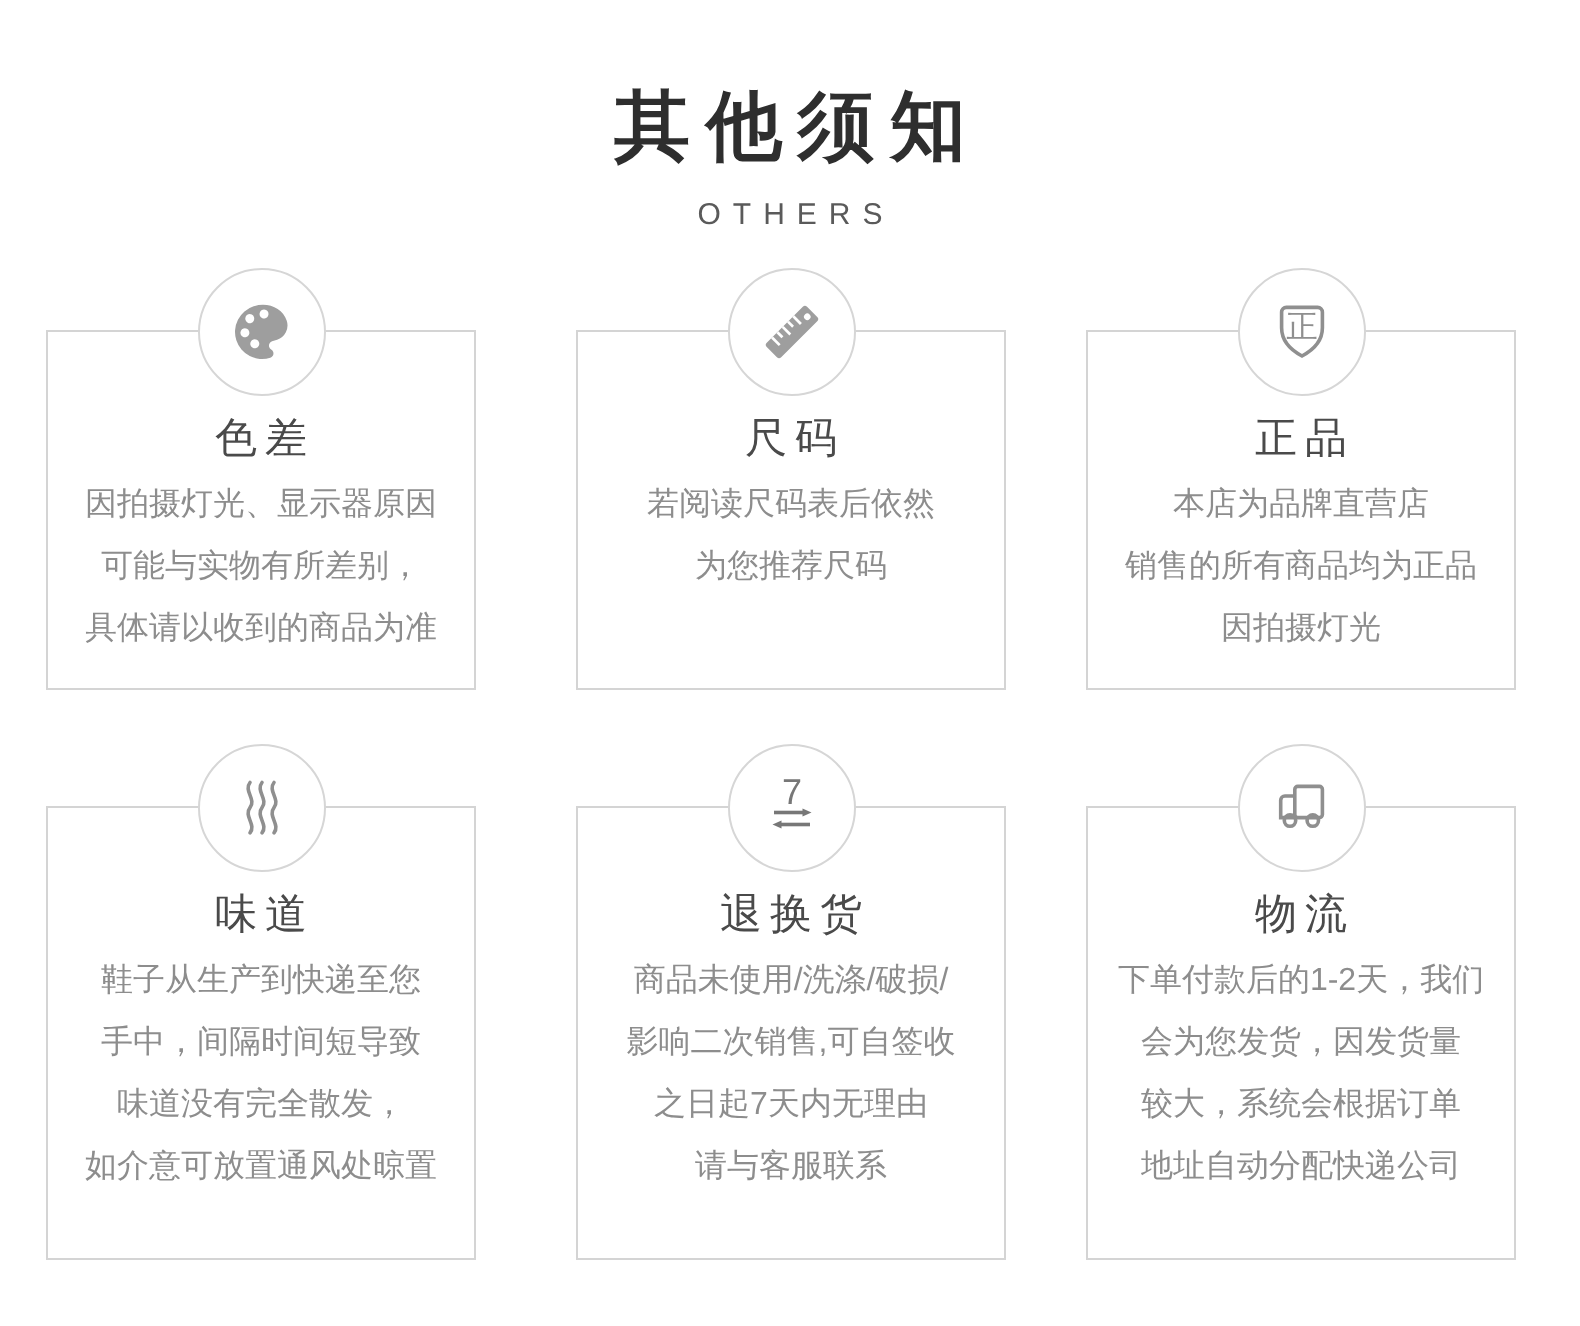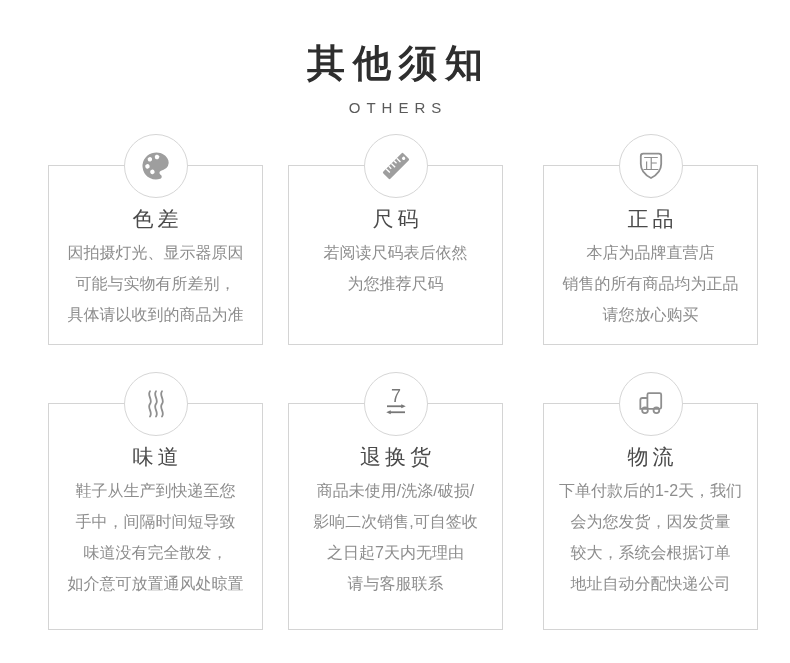--- a/index.html
+++ b/index.html
@@ -18,21 +18,21 @@
   }
   .page-subtitle {
     margin-top: 10px; font-size: 15px; color: var(--subtitle, #5a5a5a);
     letter-spacing: 6px; text-indent: 6px; font-weight: 400;
   }
   .card {
     position: absolute; width: 215px;
     border: 1px solid var(--card-border, #d4d4d4);
     background: #fff; text-align: center;
   }
-  .card.col0 { left: 48px; }
+  .card.col0 { left: 23px; }
   .card.col1 { left: 288px; }
   .card.col2 { left: 543px; }
   .card.row1 { top: 165px; height: 180px; }
   .card.row2 { top: 403px; height: 227px; }
   .circle {
     position: absolute; top: -32px; left: 50%; transform: translateX(-50%);
     width: 64px; height: 64px; border-radius: 50%;
     background: #fff; border: 1px solid var(--circle-border, #d6d6d6);
     display: flex; align-items: center; justify-content: center;
   }
@@ -102,21 +102,21 @@
   <div class="circle">
     <svg width="36" height="36" viewBox="0 0 24 24">
       <path class="icon-stroke" stroke-width="1.2" d="M6.8 3.8 h10.4 a1.6 1.6 0 0 1 1.6 1.6 v5.2 c0 4.9-3.6 7.7-6.8 9.4-3.2-1.7-6.8-4.5-6.8-9.4 v-5.2 a1.6 1.6 0 0 1 1.6-1.6 z"></path>
       <text class="zheng-glyph" x="12" y="13.8" text-anchor="middle">正</text>
     </svg>
   </div>
   <h3 class="card-title">正品</h3>
   <div class="card-body">
     <div class="line">本店为品牌直营店</div>
     <div class="line">销售的所有商品均为正品</div>
-    <div class="line">请您放心购买</div>
+    <div class="line">因拍摄灯光</div>
   </div>
 </section>
 
 <section class="card row2 col0">
   <div class="circle">
     <svg width="36" height="36" viewBox="0 0 24 24">
       <path class="icon-stroke" stroke-width="1.2" stroke-linecap="round" d="M8 3.5 c-2.2 2.8 2.2 5.6 0 8.4 c-2.2 2.8 2.2 5.6 0 8.4"></path>
       <path class="icon-stroke" stroke-width="1.2" stroke-linecap="round" d="M12 3.5 c-2.2 2.8 2.2 5.6 0 8.4 c-2.2 2.8 2.2 5.6 0 8.4"></path>
       <path class="icon-stroke" stroke-width="1.2" stroke-linecap="round" d="M16 3.5 c-2.2 2.8 2.2 5.6 0 8.4 c-2.2 2.8 2.2 5.6 0 8.4"></path>
     </svg>

